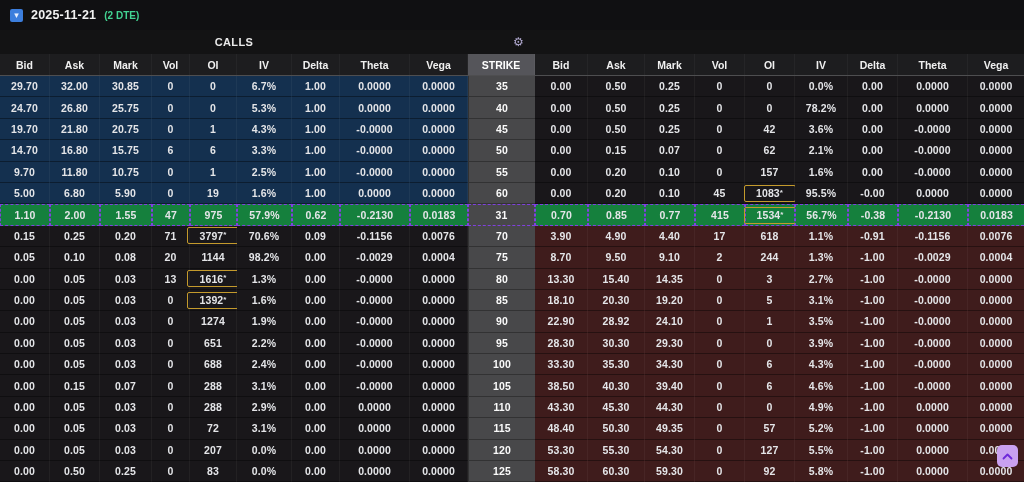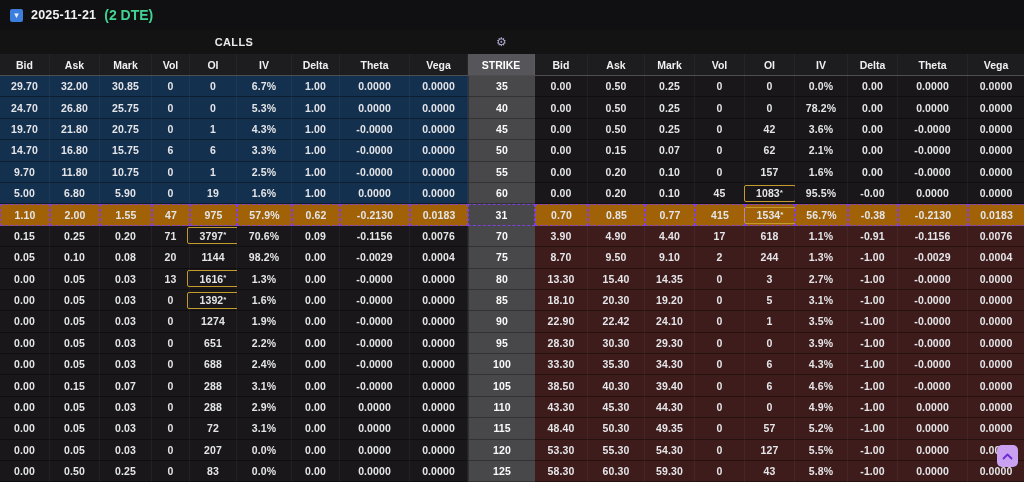--- a/index.html
+++ b/index.html
@@ -6,24 +6,24 @@
   *{box-sizing:border-box;}
   body{font-family:"Liberation Sans","DejaVu Sans",sans-serif;-webkit-font-smoothing:antialiased;}
   #app{position:relative;width:1024px;height:482px;background:#0d0d0f;overflow:hidden;
        --grid:50px 50px 52px 38px 47px 55px 48px 70px 58px 67px 53px 57px 50px 50px 50px 53px 50px 70px 56px;}
 
   
   .topbar{height:30px;display:flex;align-items:center;gap:8px;padding:0 10px;background:#101012;}
   .toggle{width:13px;height:13px;border-radius:2px;background:var(--toggle_blue,#3c7edd);
           display:flex;align-items:center;justify-content:center;color:#e8f0ff;font-size:9px;line-height:1;cursor:pointer;}
   .expiry-date{color:#f2f2f2;font-size:12.5px;font-weight:700;letter-spacing:.2px;}
-  .dte{color:var(--accent_green,#42d392);font-size:14px;font-weight:700;}
+  .dte{color:var(--accent_green,#42d392);font-size:10px;font-weight:700;}
 
   
-  .group-row{height:24px;display:grid;grid-template-columns:468px 67px 489px;background:#131314;}
+  .group-row{height:24px;display:grid;grid-template-columns:468px 67px 489px;background:#131314;gap:17px;}
   .group-cell{display:flex;align-items:center;justify-content:center;color:#e9e9e9;
               font-size:11px;font-weight:700;letter-spacing:.4px;}
   .gear{color:#b0a8cf;font-size:12px;cursor:pointer;}
 
   
   .colhead-row{height:22px;display:grid;grid-template-columns:var(--grid);background:#1d1d1f;
                border-bottom:1px solid #4e4e50;}
   .colhead{display:flex;align-items:center;justify-content:center;color:#f0f0f0;
            font-size:10.5px;font-weight:700;border-right:1px solid rgba(255,255,255,.04);}
   .colhead:last-child{border-right:none;}
@@ -32,21 +32,21 @@
   
   .chain-body{}
   .row{height:21.4px;display:grid;grid-template-columns:var(--grid);}
   .cell{display:flex;align-items:center;justify-content:center;color:#e4e5e8;
         font-size:10.5px;font-weight:600;letter-spacing:.1px;white-space:nowrap;
         border-right:1px solid rgba(255,255,255,.045);border-bottom:1px solid rgba(0,0,0,.38);cursor:default;}
   .cell:last-child{border-right:none;}
   .bg-blue{background:var(--call_itm_bg,#14304f);}
   .bg-red{background:var(--put_itm_bg,#3f1c1c);}
   .bg-dark{background:var(--otm_bg,#19171a);}
-  .bg-atm{background:#a16207;}
+  .bg-atm{background:#15803d;}
   .strike-cell{background:var(--strike_bg,#48484a);color:#fafafa;font-weight:700;
                border-bottom:1px solid rgba(0,0,0,.3);border-right:none;border-left:1px solid rgba(0,0,0,.3);}
   .dashed{border:1px dashed var(--atm_highlight,#8040e0);}
 
   
   .oi-box{display:inline-flex;align-items:center;justify-content:center;
           border:1px solid var(--oi_flag_border,#c49a2c);border-radius:2px;
           padding:1px 6px;min-width:52px;height:17px;}
   .oi-star{font-size:8px;color:#e4e5e8;transform:translateY(-1px);}
 
@@ -358,21 +358,21 @@
         <div class="cell bg-dark">0.05</div>
         <div class="cell bg-dark">0.03</div>
         <div class="cell bg-dark">0</div>
         <div class="cell bg-dark">1274</div>
         <div class="cell bg-dark">1.9%</div>
         <div class="cell bg-dark">0.00</div>
         <div class="cell bg-dark">-0.0000</div>
         <div class="cell bg-dark">0.0000</div>
         <div class="cell strike-cell">90</div>
         <div class="cell bg-red">22.90</div>
-        <div class="cell bg-red">22.42</div>
+        <div class="cell bg-red">28.92</div>
         <div class="cell bg-red">24.10</div>
         <div class="cell bg-red">0</div>
         <div class="cell bg-red">1</div>
         <div class="cell bg-red">3.5%</div>
         <div class="cell bg-red">-1.00</div>
         <div class="cell bg-red">-0.0000</div>
         <div class="cell bg-red">0.0000</div>
       </div>
       <div class="row">
         <div class="cell bg-dark">0.00</div>
@@ -508,21 +508,21 @@
         <div class="cell bg-dark">83</div>
         <div class="cell bg-dark">0.0%</div>
         <div class="cell bg-dark">0.00</div>
         <div class="cell bg-dark">0.0000</div>
         <div class="cell bg-dark">0.0000</div>
         <div class="cell strike-cell">125</div>
         <div class="cell bg-red">58.30</div>
         <div class="cell bg-red">60.30</div>
         <div class="cell bg-red">59.30</div>
         <div class="cell bg-red">0</div>
-        <div class="cell bg-red">43</div>
+        <div class="cell bg-red">92</div>
         <div class="cell bg-red">5.8%</div>
         <div class="cell bg-red">-1.00</div>
         <div class="cell bg-red">0.0000</div>
         <div class="cell bg-red">0.0000</div>
       </div>
     </div>
 
   <div class="scroll-top">
     <svg width="11" height="7" viewBox="0 0 11 7">
       <polyline points="1.5,5.5 5.5,1.5 9.5,5.5" fill="none" stroke="#6d28d9" stroke-width="1.8" stroke-linecap="round" stroke-linejoin="round"></polyline>

